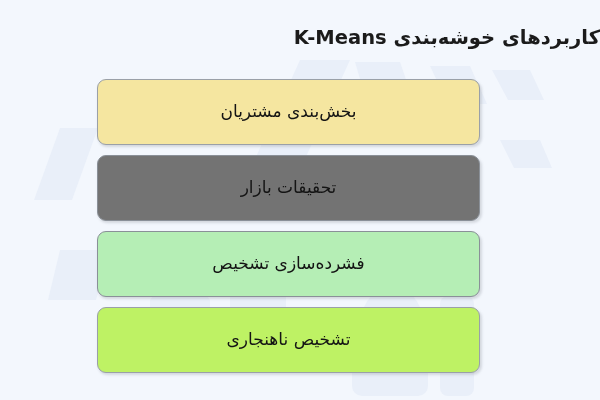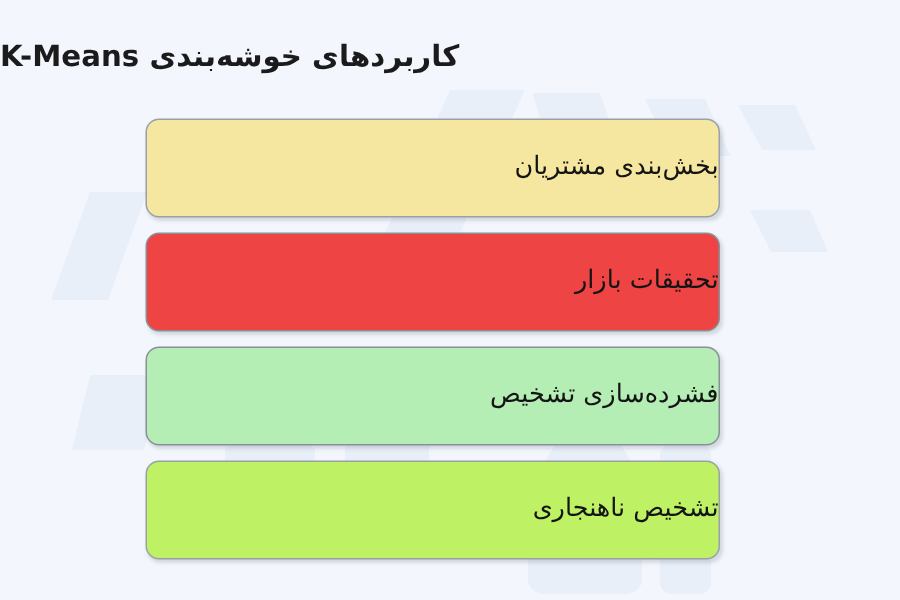--- a/index.html
+++ b/index.html
@@ -32,21 +32,21 @@
   }
   #watermark svg { display: block; width: 600px; height: 400px; }
 
   
   #title {
     position: absolute;
     top: 26px;
     left: 0;
     right: 0;
     z-index: 2;
-    text-align: left;
+    text-align: right;
     font-size: 19.5px;
     font-weight: 700;
     color: #1b1b1b;
     letter-spacing: 0;
     line-height: 1.2;
     direction: rtl;
   }
 
   
   #cards {
@@ -58,20 +58,21 @@
   }
 
   .card {
     box-sizing: border-box;
     height: 66px;
     margin-bottom: 10px;
     border: 1px solid #9aa0a8;
     border-radius: 9px;
     display: flex;
     align-items: center;
+    justify-content: center;
     box-shadow: 1.5px 2px 2.5px rgba(90, 95, 105, 0.20);
     direction: rtl;
   }
   .card:last-child { margin-bottom: 0; }
 
   .card-label {
     font-size: 17px;
     font-weight: 400;
     color: #141414;
     line-height: 1.25;
@@ -104,21 +105,21 @@
   </div>
 
   <div id="title">کاربردهای خوشه‌بندی K-Means</div>
 
   <div id="cards">
 
     <div class="card" style="background: rgb(245, 230, 160); border-color: rgb(154, 160, 168);">
       <span class="card-label">بخش‌بندی مشتریان</span>
     </div>
 
-    <div class="card" style="background: #ef4444; border-color: rgb(138, 144, 152);">
+    <div class="card" style="background: #737373; border-color: rgb(138, 144, 152);">
       <span class="card-label">تحقیقات بازار</span>
     </div>
 
     <div class="card" style="background: rgb(181, 238, 181); border-color: rgb(138, 144, 152);">
       <span class="card-label">فشرده‌سازی تشخیص</span>
     </div>
 
     <div class="card" style="background: #bef264; border-color: rgb(154, 160, 168);">
       <span class="card-label">تشخیص ناهنجاری</span>
     </div>

